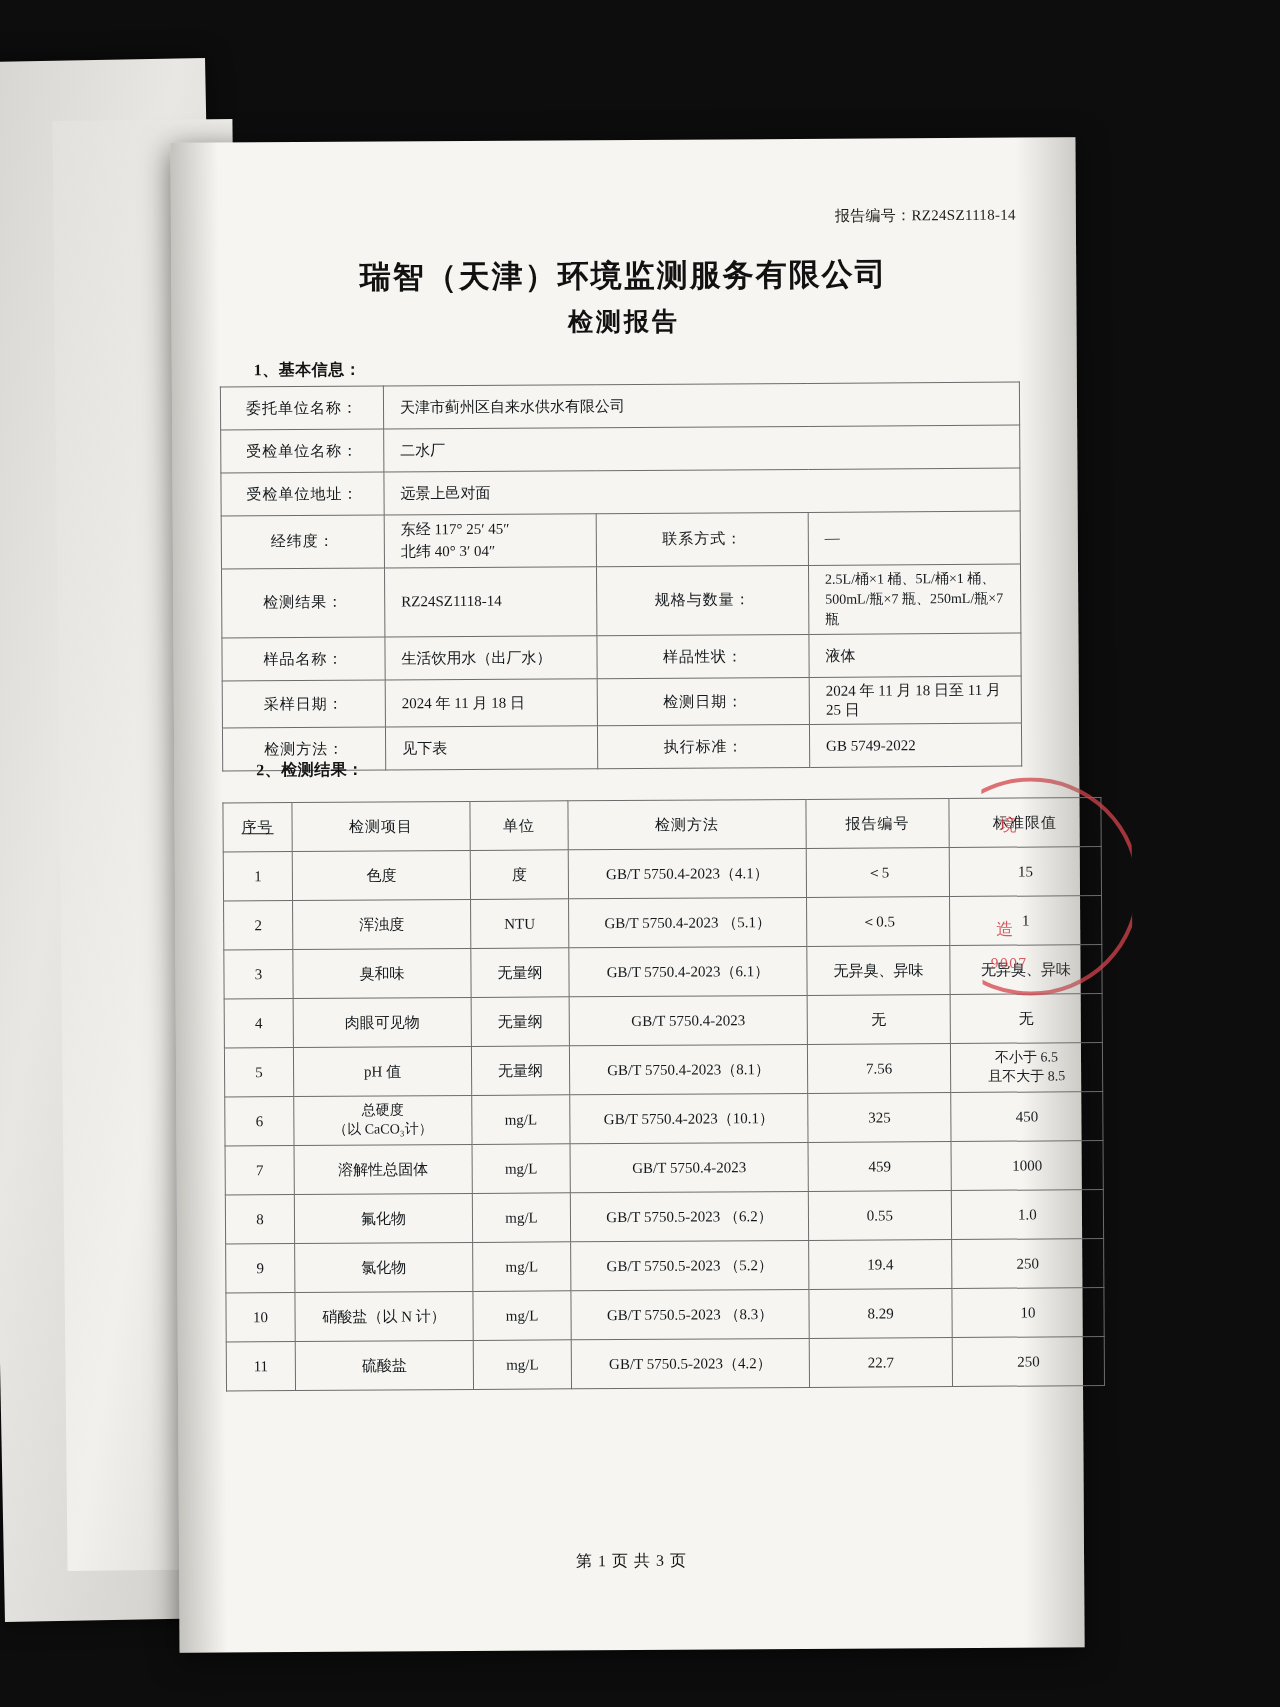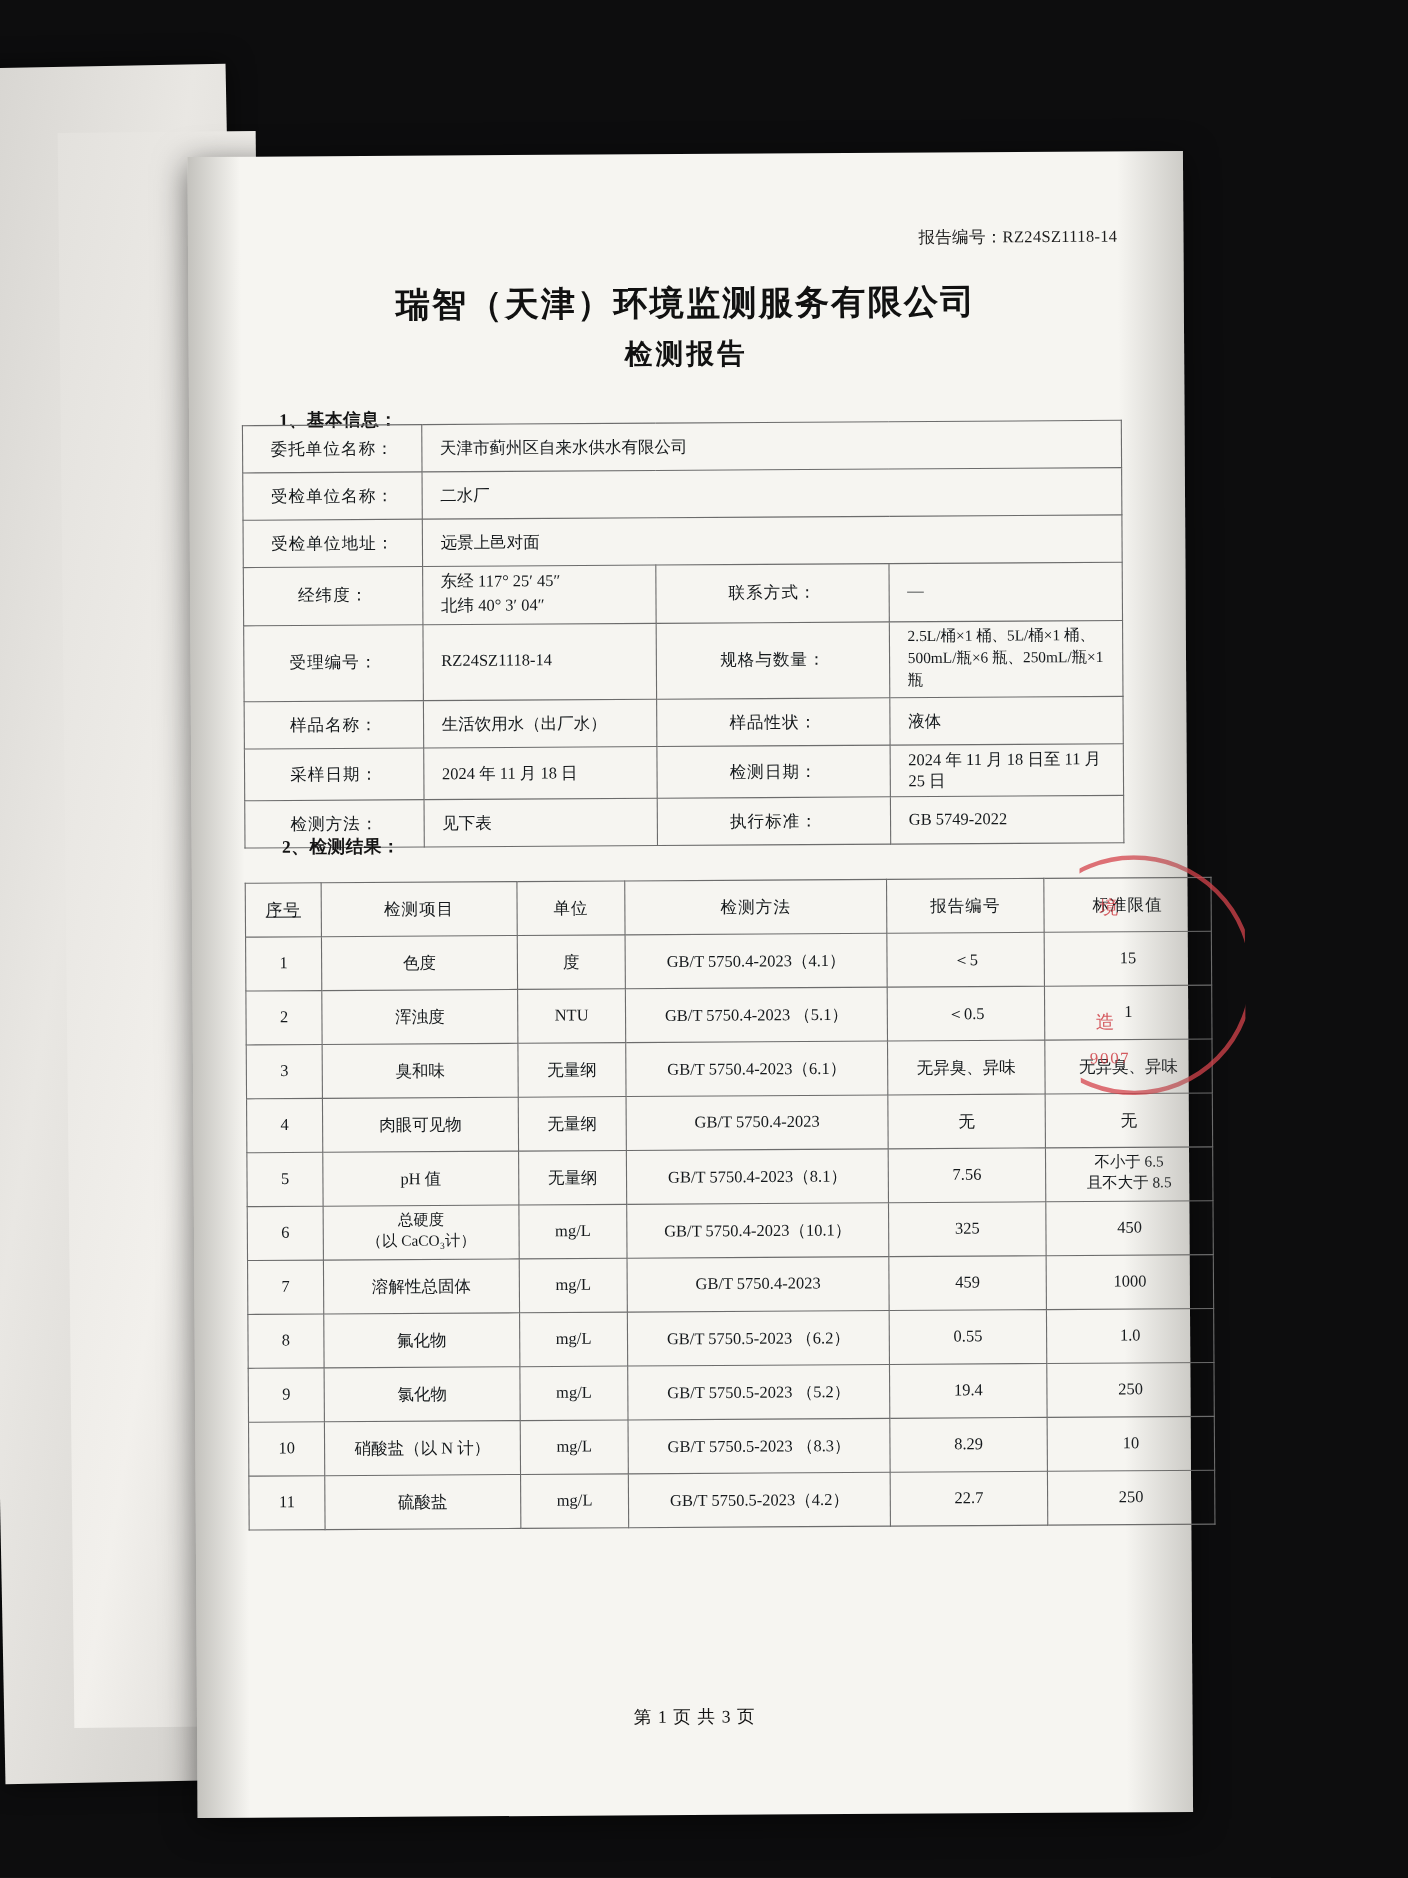--- a/index.html
+++ b/index.html
@@ -112,21 +112,21 @@
     font-family: "DejaVu Serif", "Liberation Serif", serif;
   }
 
   .section-label {
     position: absolute;
     font-size: 16px;
     font-weight: bold;
     color: #141414;
     letter-spacing: 0.5px;
   }
-  .section-1 { left: 82px; top: 218px; margin-top: 12px; }
+  .section-1 { left: 82px; top: 218px; }
   .section-2 { left: 82px; top: 618px; }
 
   table {
     border-collapse: collapse;
     table-layout: fixed;
   }
   td, th {
     border: 1px solid #6c6c6c;
     font-size: 15px;
     color: #15191c;
@@ -270,26 +270,26 @@
         <tr>
           <td class="lbl">经纬度：</td>
           <td class="val two-line">
             <div>东经 117° 25′ 45″</div>
             <div>北纬 40° 3′ 04″</div>
           </td>
           <td class="lbl2">联系方式：</td>
           <td class="val">—</td>
         </tr>
         <tr>
-          <td class="lbl">受理编号：</td>
+          <td class="lbl">检测结果：</td>
           <td class="val">RZ24SZ1118-14</td>
           <td class="lbl2">规格与数量：</td>
           <td class="val two-line small-val">
             <div>2.5L/桶×1 桶、5L/桶×1 桶、</div>
-            <div>500mL/瓶×6 瓶、250mL/瓶×1 瓶</div>
+            <div>500mL/瓶×7 瓶、250mL/瓶×7 瓶</div>
           </td>
         </tr>
         <tr>
           <td class="lbl">样品名称：</td>
           <td class="val">生活饮用水（出厂水）</td>
           <td class="lbl2">样品性状：</td>
           <td class="val">液体</td>
         </tr>
         <tr>
           <td class="lbl">采样日期：</td>

